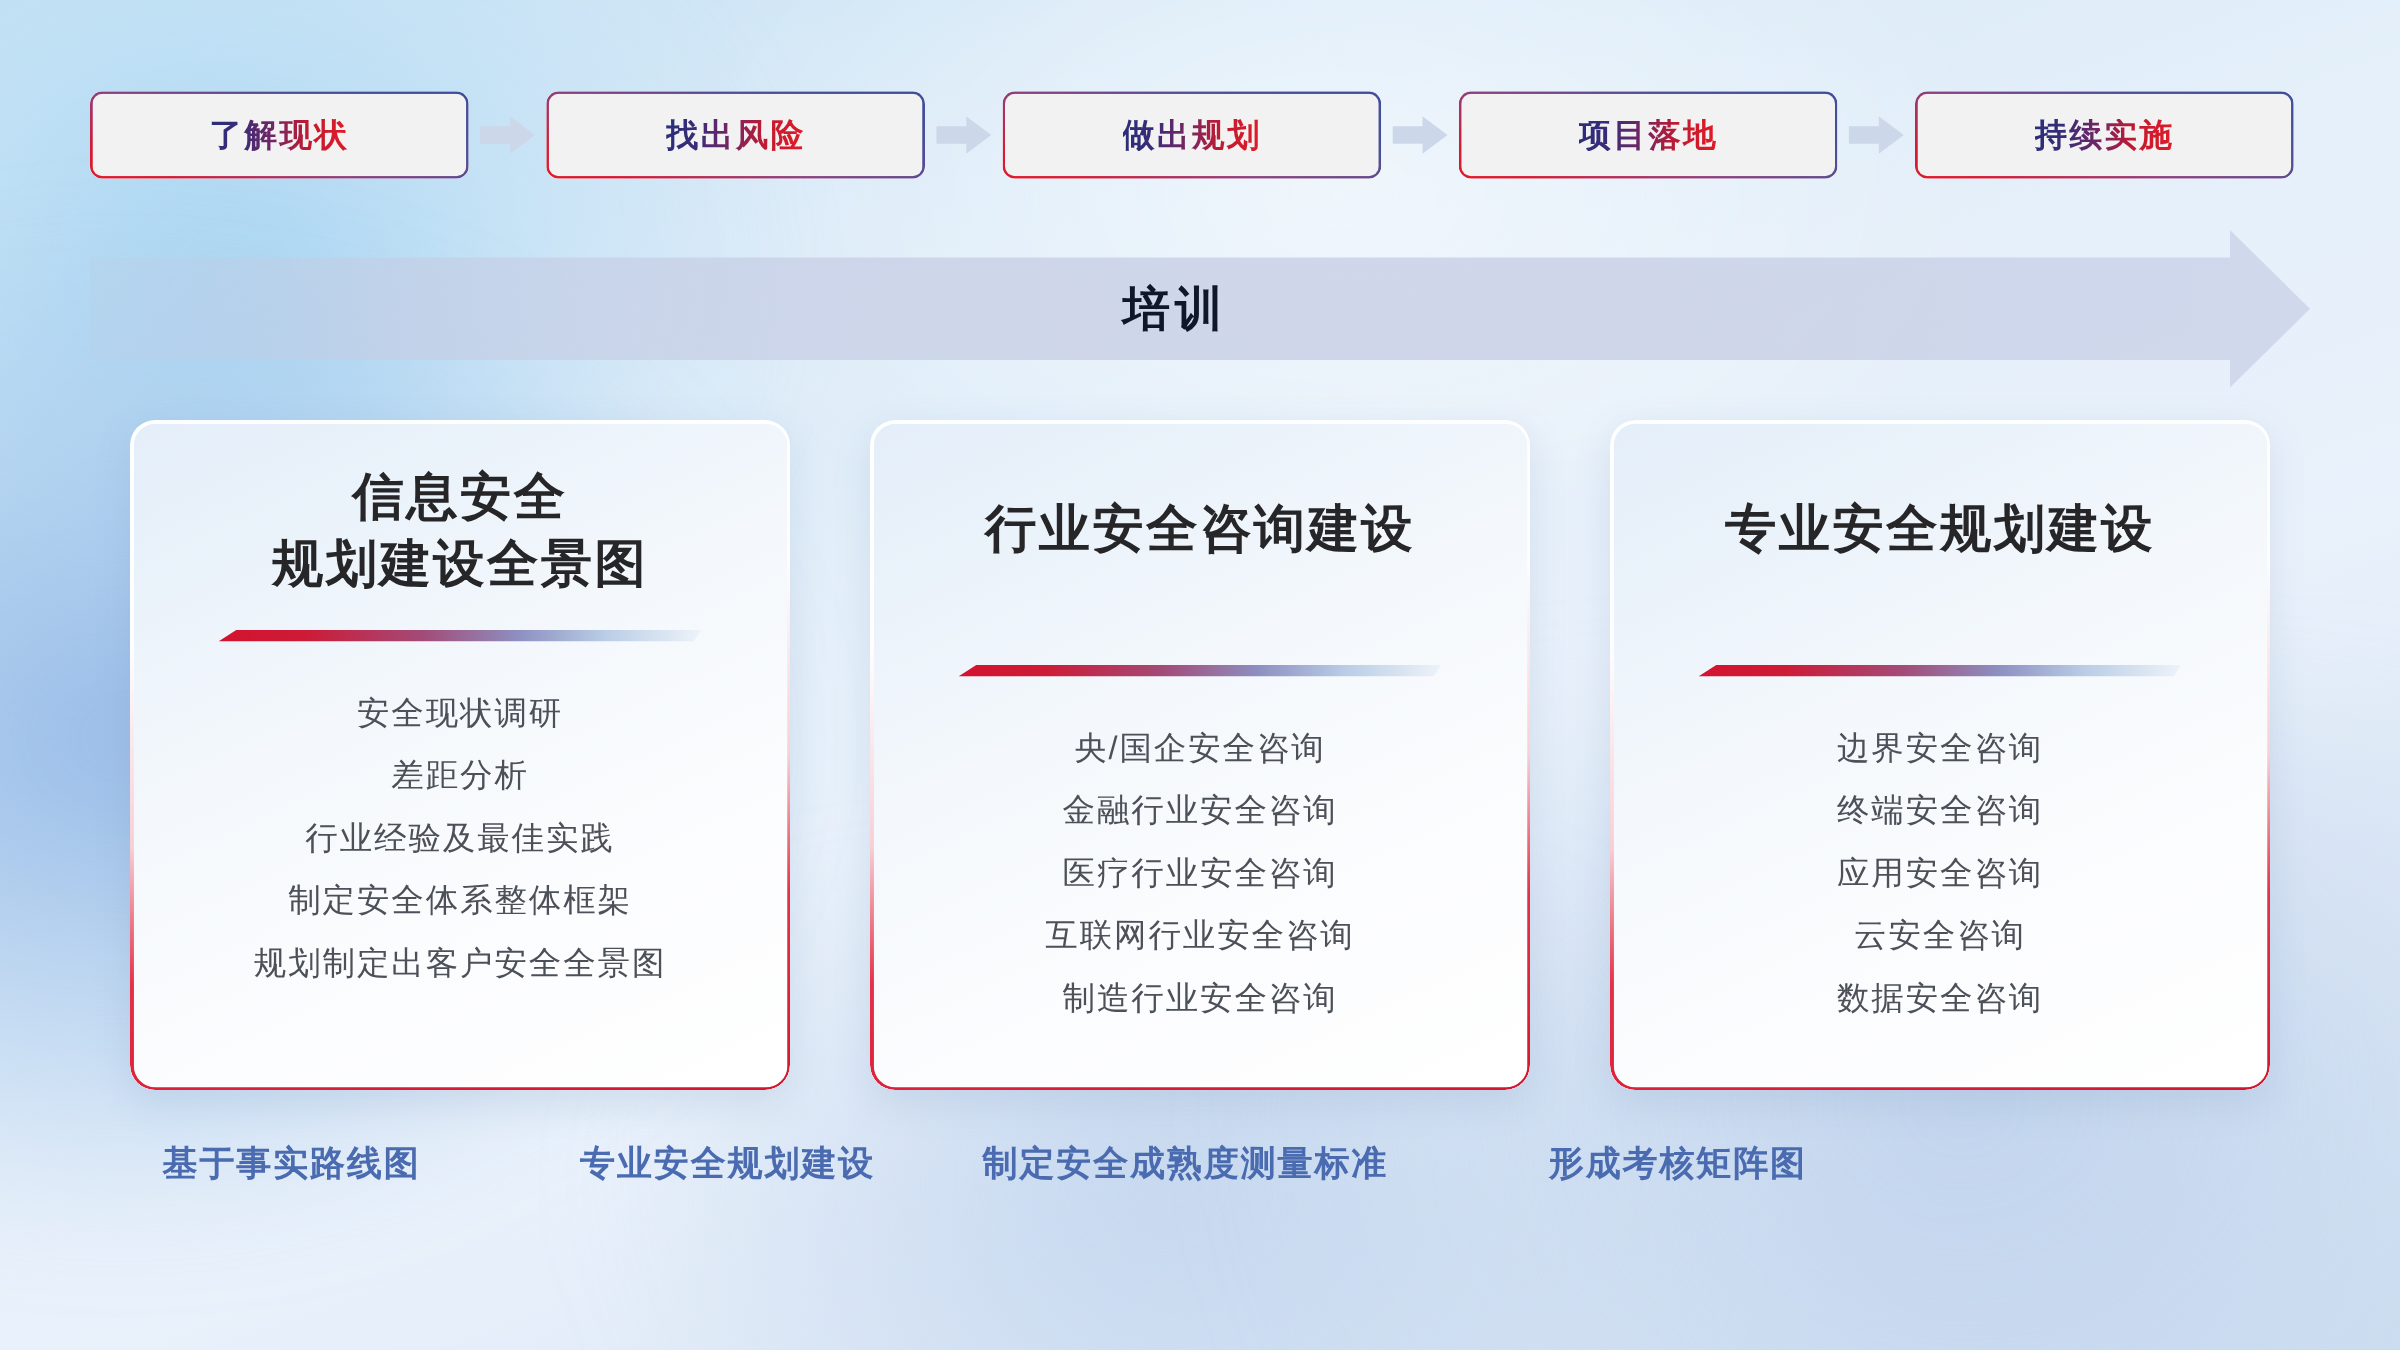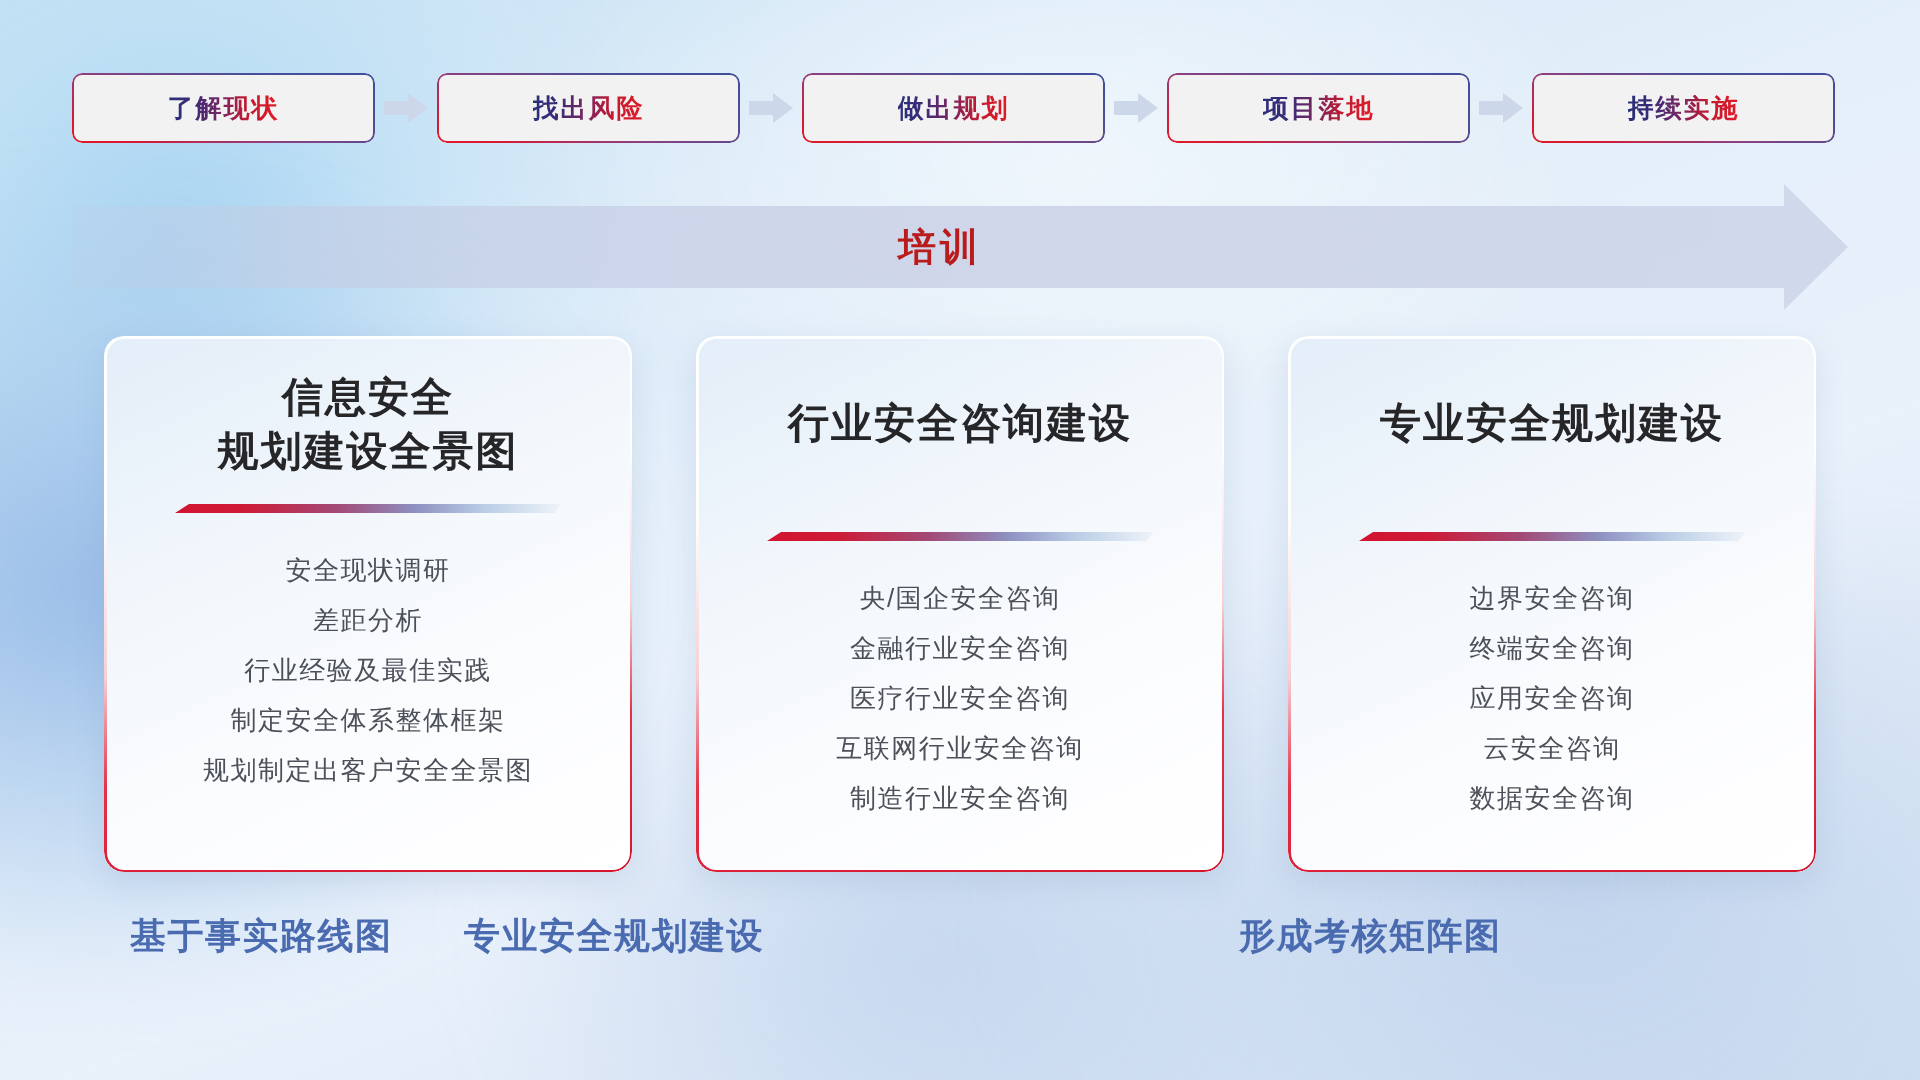--- a/index.html
+++ b/index.html
@@ -82,21 +82,21 @@
     background:linear-gradient(90deg, rgba(190,201,226,.20) 0%, rgba(196,204,227,.62) 14%, rgba(199,206,229,.78) 40%, rgba(200,207,230,.80) 70%, rgba(198,206,230,.72) 100%);
   }
   .banner-tip{
     position:absolute; left:1712px; top:-22px; width:0; height:0;
     border-top:63px solid transparent;
     border-bottom:63px solid transparent;
     border-left:64px solid rgba(198,206,230,.70);
   }
   .banner-title{
     position:absolute; inset:0; display:flex; align-items:center; justify-content:center;
-    font-size:38px; font-weight:700; color:#b91c1c; letter-spacing:4px;
+    font-size:38px; font-weight:700; color:#0f172a; letter-spacing:4px;
     padding-right:40px;
   }
 
   
   .cards{
     position:absolute; left:0; top:336px; width:1920px; height:536px; z-index:6;
     display:flex; justify-content:center; gap:64px;
   }
   .card{
     position:relative; width:528px; height:536px; border-radius:20px;
@@ -132,21 +132,21 @@
     display:flex; flex-direction:column; align-items:center; gap:0;
   }
   .card-list-item{
     font-size:26px; color:#4c5058; letter-spacing:1.5px; line-height:50px;
   }
 
   
   .footers{ position:absolute; left:0; top:912px; width:1920px; height:48px; z-index:6; }
   .footer-label{
     position:absolute; top:0;
-    font-size:36px; font-weight:700; color:#4a6bb0; letter-spacing:1.5px;
+    font-size:28px; font-weight:700; color:#4a6bb0; letter-spacing:1.5px;
     white-space:nowrap;
   }
   .fl0{ left:130px; }
   .fl1{ left:464px; }
   .fl2{ left:786px; }
   .fl3{ left:1239px; }
 </style>
 </head>
 <body>
 
@@ -294,14 +294,15 @@
       <div class="card-list-item">云安全咨询</div>
       <div class="card-list-item">数据安全咨询</div>
     </div>
   </div>
 
 </div>
 
 <div class="footers">
   <div class="footer-label fl0">基于事实路线图</div>
   <div class="footer-label fl1">专业安全规划建设</div>
+  <div class="footer-label fl2">制定安全成熟度测量标准</div>
   <div class="footer-label fl3">形成考核矩阵图</div>
 </div>
 
 </body></html>

